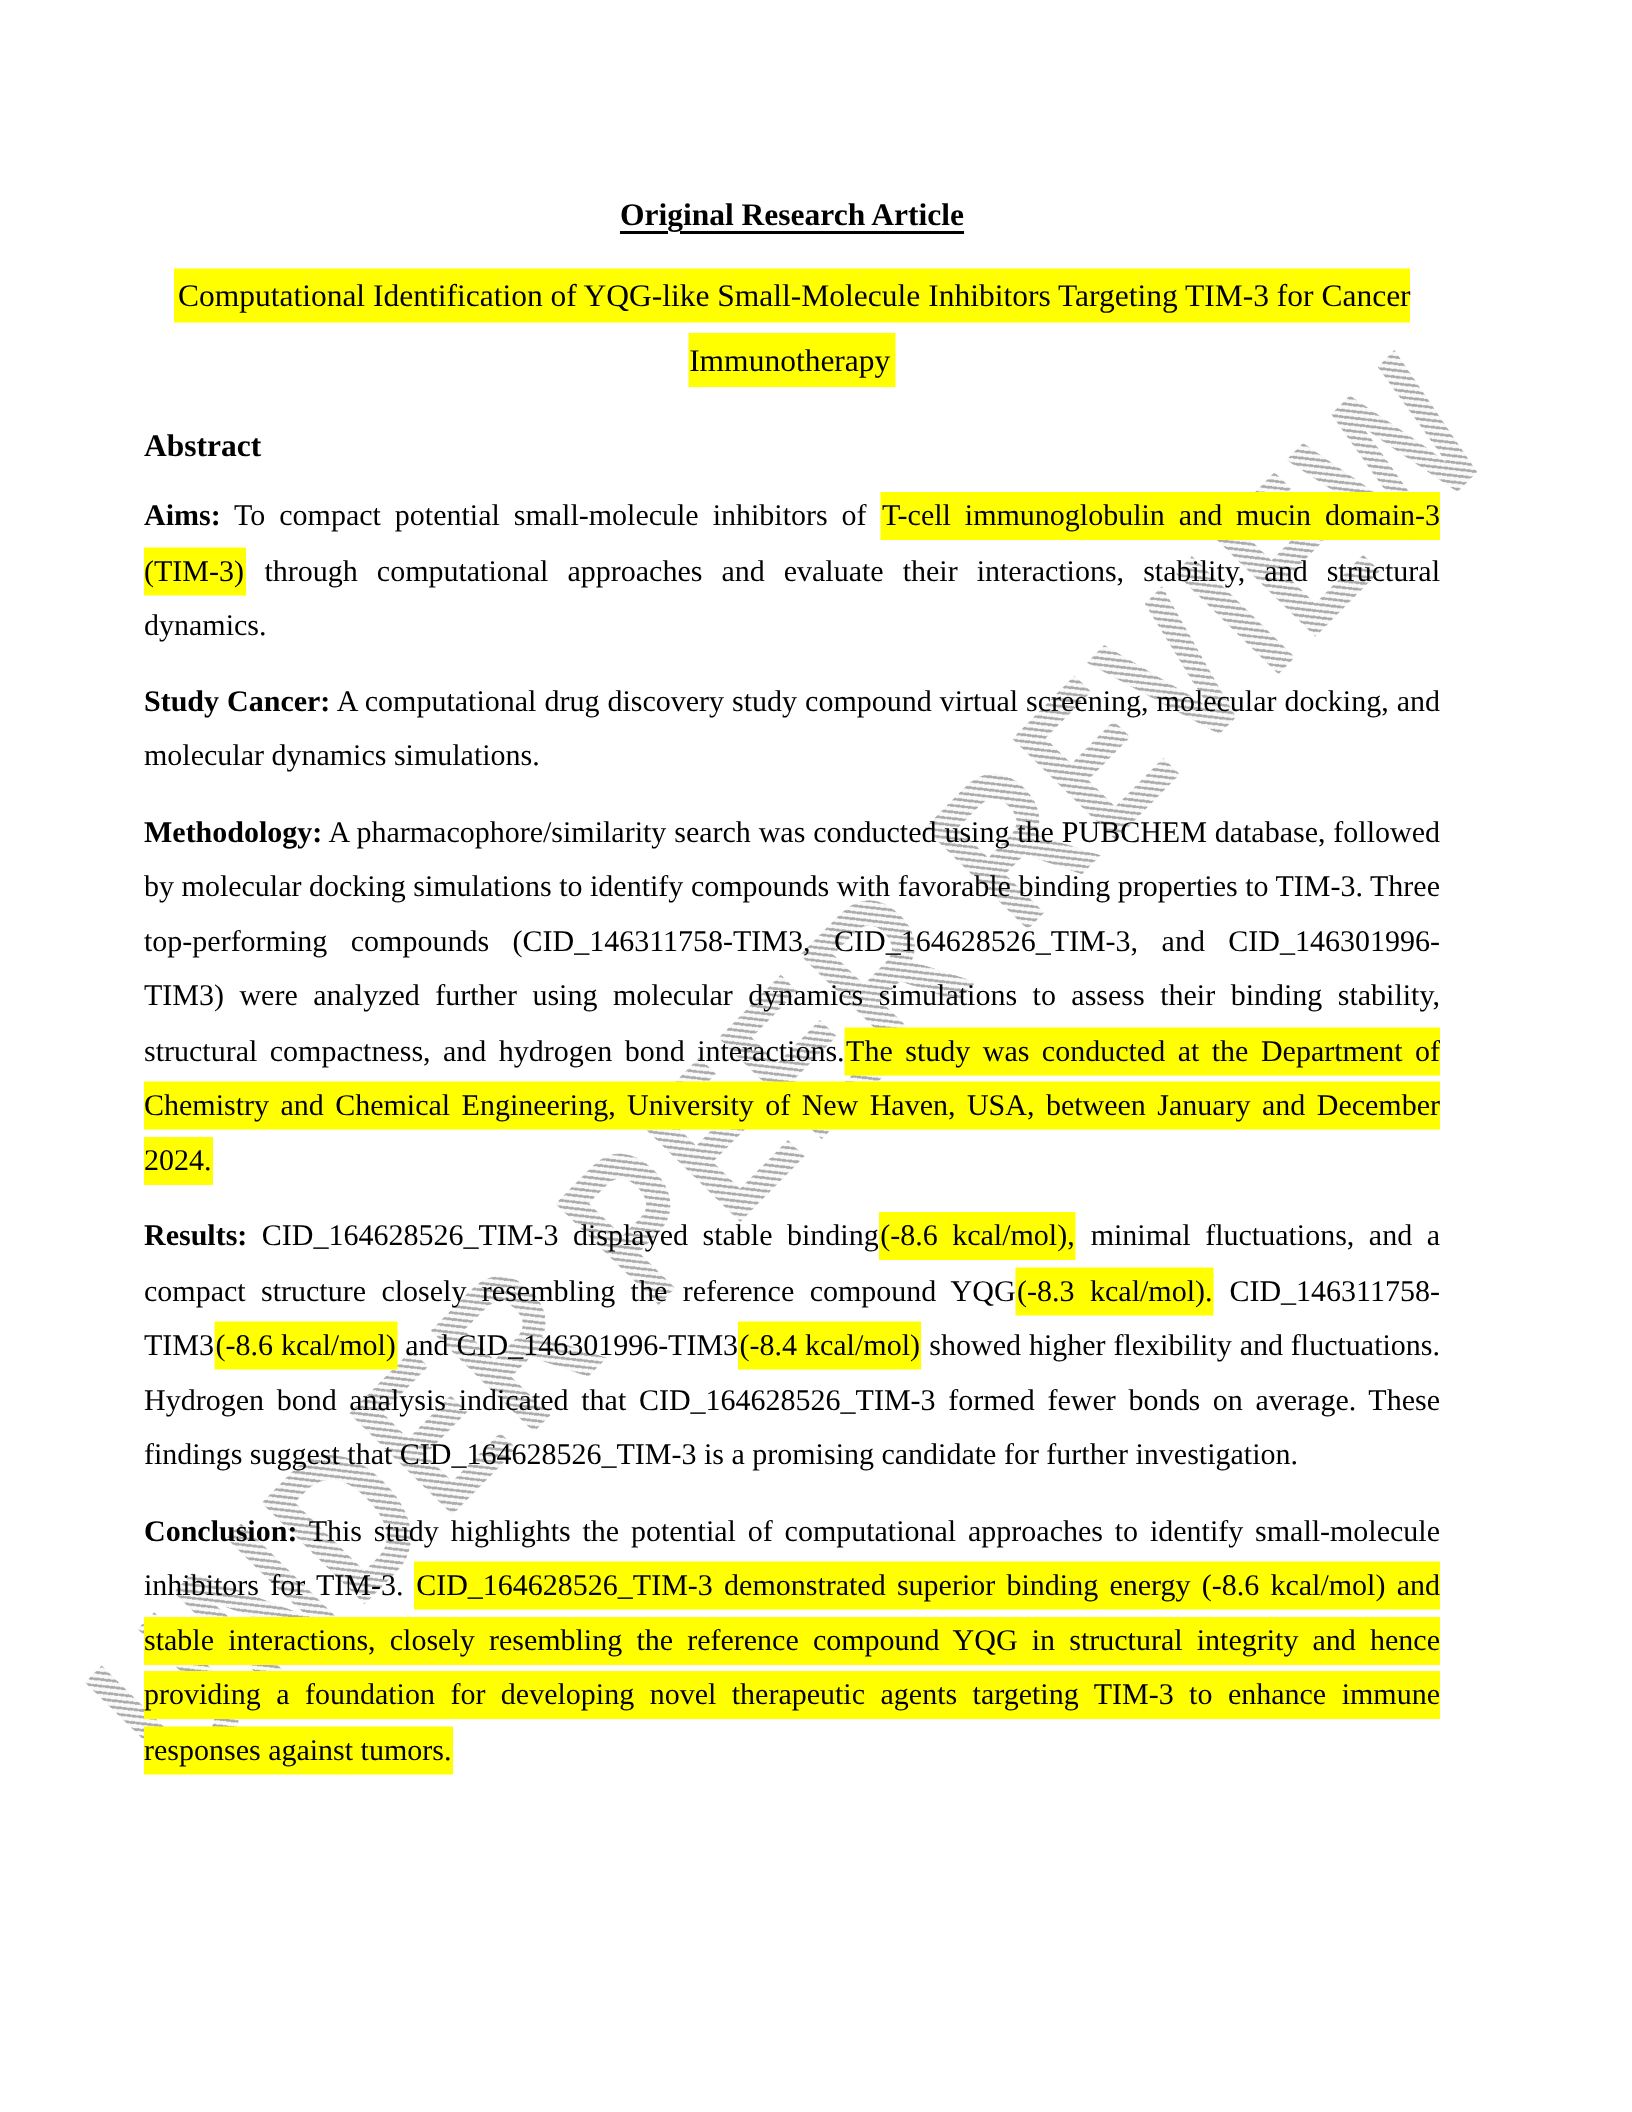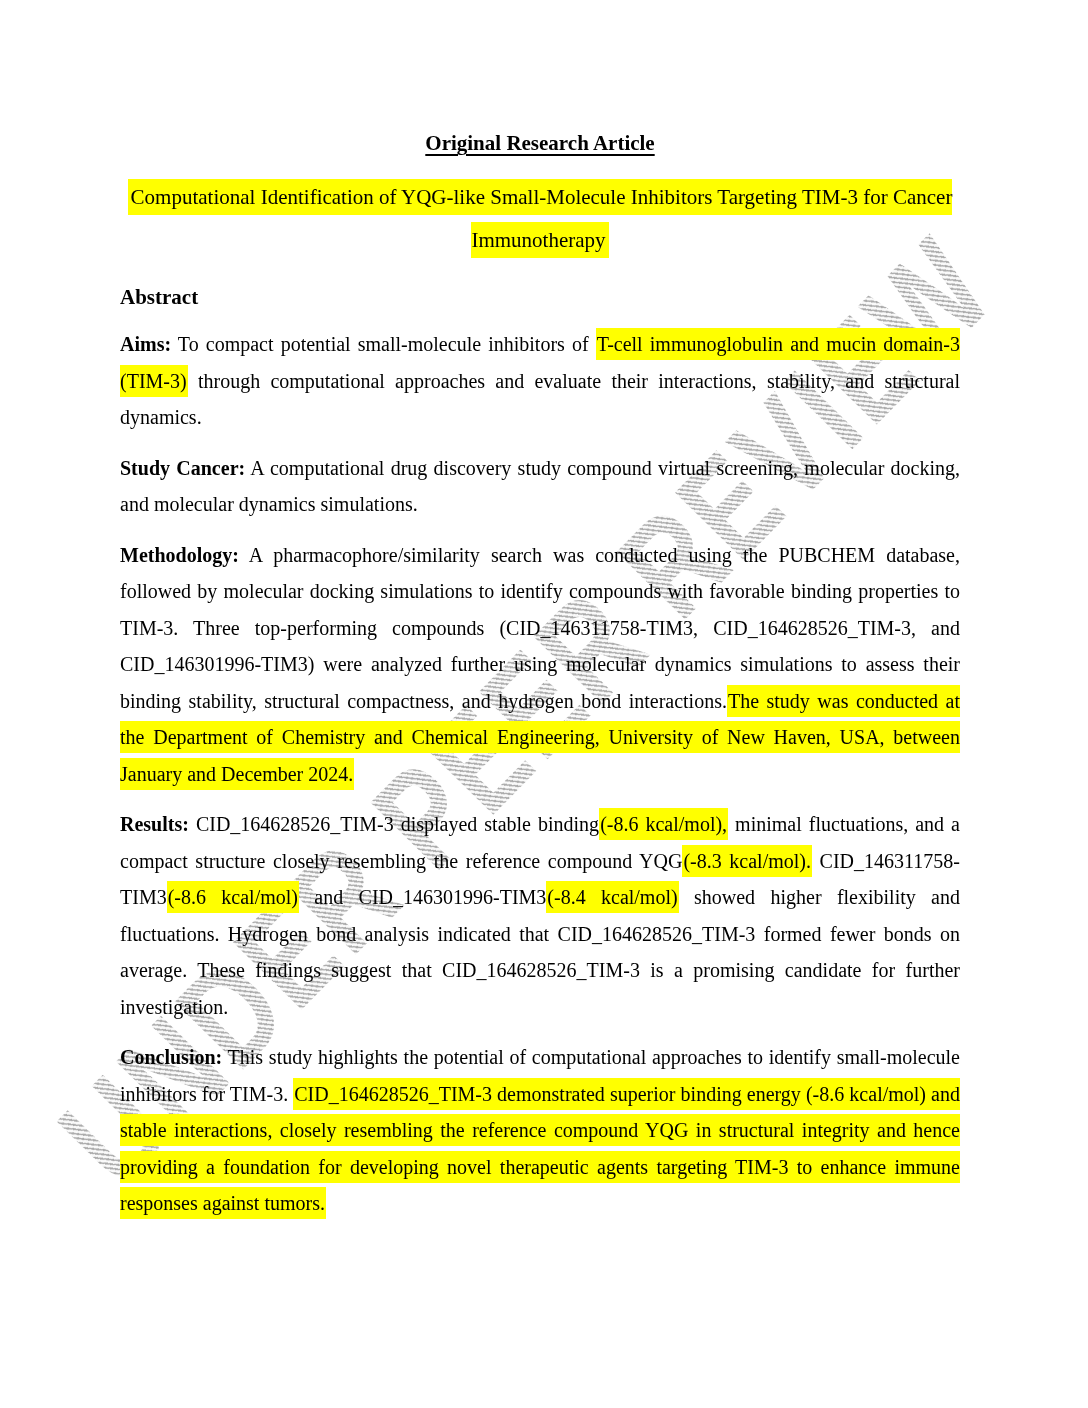--- a/index.html
+++ b/index.html
@@ -19,21 +19,21 @@
     user-select:none; pointer-events:none;
   }
   @supports (-webkit-background-clip: text) {
     .watermark {
       background-image:repeating-linear-gradient(45deg,
         rgba(120,120,120,0.62) 0 2px, rgba(235,235,235,0.28) 2px 5px);
       -webkit-background-clip:text; background-clip:text;
       color:transparent;
     }
   }
-  .content { position:relative; z-index:1; padding:128px 128px 0 120px; }
+  .content { position:relative; z-index:1; padding:128px 128px 0 96px; }
   .kind {
     margin:0 0 18px 0; text-align:center;
     font-size:21px; font-weight:bold; line-height:30px;
   }
   .kind span { text-decoration:underline; text-underline-offset:4px; }
   .title {
     margin:0 0 20px 0; text-align:center;
     font-size:21px; font-weight:normal; line-height:43px;
   }
   .abstract-h {

